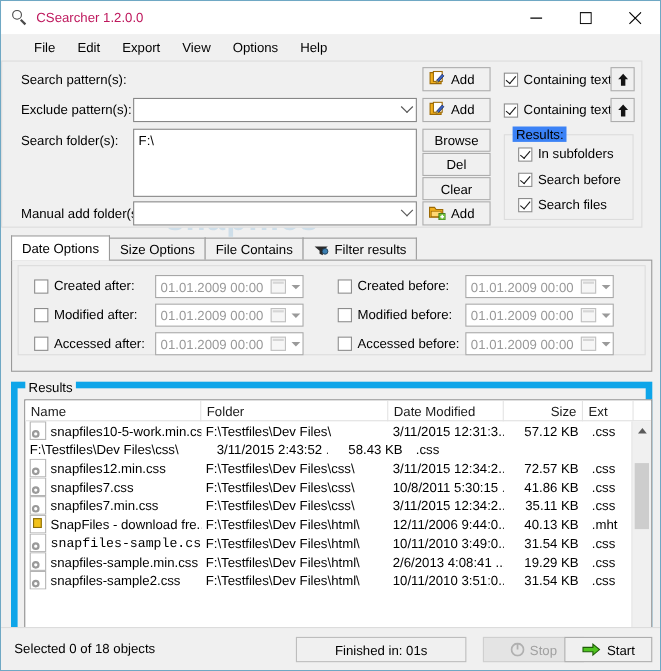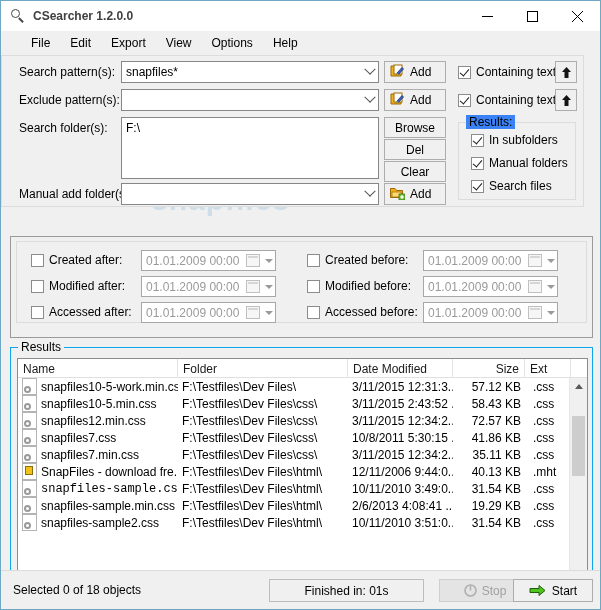--- a/index.html
+++ b/index.html
@@ -34,21 +34,21 @@
   .title-icon .lens {
     position: absolute; left: 1px; top: 1px;
     width: 9px; height: 9px; border: 1.4px solid #4a4a4a;
     border-radius: 50%; box-sizing: border-box;
   }
   .title-icon .handle {
     position: absolute; left: 9px; top: 9px;
     width: 6px; height: 1.6px; background: #4a4a4a;
     transform: rotate(45deg); transform-origin: left center;
   }
-  .title-text { font-size: 12px; color: #404040; font-weight: bold; }
+  .title-text { font-size: 12px; color: #be185d; }
   .win-controls { position: absolute; right: 0; top: 0; display: flex; height: 30px; }
   .win-btn {
     width: 45px; height: 30px;
     display: flex; align-items: center; justify-content: center;
     font-size: 12px; color: #000; background: transparent;
   }
   .win-btn svg { display: block; }
   
   .menubar {
     height: 24px; min-height: 24px;
@@ -192,21 +192,21 @@
   }
   .dtpick .dchev i {
     display:block; width:0;height:0;
     border-left: 4px solid transparent; border-right: 4px solid transparent;
     border-top: 4px solid #9a9a9a;
   }
   
   .results-gb {
     position: absolute; left: 9px; top: 292px;
     width: 583px; height: 260px;
-    box-sizing: border-box; border: 1px solid #0ea5e9;
+    box-sizing: border-box; border: 6px solid #0ea5e9;
   }
   .lv {
     position: absolute; left: 6px; top: 10px;
     width: 571px; height: 241px;
     box-sizing: border-box;
     background: #ffffff; border: 1px solid #8c8c8c;
     overflow: hidden;
   }
   .lv-header {
     height: 19px; display: flex; box-sizing: border-box;
@@ -353,26 +353,20 @@
     <div class="menu-item">Help</div>
   </div>
 
   <div class="body-area">
 
     <div class="wm" style="left:150px; top:128px;">snapfiles</div>
 
     <div class="top-panel">
 
       <div class="lbl" style="left:17px; top:9px;">Search pattern(s):</div>
-      <div class="combo" style="left:119px; top:5px; width:258px;">
-        <div class="val" placeholder="">snapfiles*</div>
-        <div class="arrow">
-            <div class="chev"></div>
-          </div>
-      </div>
 
       <div class="lbl" style="left:17px; top:37px;">Exclude pattern(s):</div>
       <div class="combo" style="left:119px; top:33px; width:258px;">
         <div class="val" placeholder=""></div>
         <div class="arrow">
             <div class="chev"></div>
           </div>
       </div>
 
       <div class="lbl" style="left:17px; top:65px;">Search folder(s):</div>
@@ -454,29 +448,49 @@
       </div>
 
       <div class="gb" style="left:456px; top:66px; width:118px; height:78px;">
         <div class="gb-title">Results:</div>
         <div class="cb checked" style="left:12px; top:10px;">
           <span class="box"></span>
           <span>In subfolders</span>
         </div>
         <div class="cb checked" style="left:12px; top:33px;">
           <span class="box"></span>
-          <span>Manual folders</span>
+          <span>Search before</span>
         </div>
         <div class="cb checked" style="left:12px; top:56px;">
           <span class="box"></span>
           <span>Search files</span>
         </div>
       </div>
     </div>
 
+    <div class="tabstrip">
+      <div class="tab active">
+        <span>Date Options</span>
+      </div>
+      <div class="tab">
+        <span>Size Options</span>
+      </div>
+      <div class="tab">
+        <span>File Contains</span>
+      </div>
+      <div class="tab">
+        <span style="margin-right:5px;display:flex;">
+          <svg width="14" height="11" viewBox="0 0 14 11">
+            <path d="M1 2 L13 2 L8.5 6 L8.5 10 L5.5 8.6 L5.5 6 Z" fill="#2a2a2a"></path>
+            <circle cx="10.5" cy="6.5" r="2.6" fill="#3c7fb1" stroke="#1b3c55" stroke-width="0.8"></circle>
+          </svg>
+        </span>
+        <span>Filter results</span>
+      </div>
+    </div>
 
     <div class="tabpage">
       <div class="inner-gb">
 
         <div class="cb" style="left:14px; top:11px;">
           <span class="box"></span>
           <span>Created after:</span>
         </div>
         <div class="dtpick" style="left:124px; top:8px; width:135px;">
           <span class="dval">01.01.2009 00:00</span>
@@ -566,24 +580,20 @@
             <div class="cell" style="width:160px;">
                 <span class="fileicon css"></span>
                 <span>snapfiles10-5-work.min.css</span>
               </div>
             <div class="cell" style="width:170px;">F:\Testfiles\Dev Files\</div>
             <div class="cell" style="width:105px;">3/11/2015 12:31:3...</div>
             <div class="cell r" style="width:72px;">57.12 KB</div>
             <div class="cell" style="width:46px; padding-left:8px;">.css</div>
           </div>
           <div class="lv-row">
-            <div class="cell" style="width:160px;">
-                <span class="fileicon css"></span>
-                <span>snapfiles10-5.min.css</span>
-              </div>
             <div class="cell" style="width:170px;">F:\Testfiles\Dev Files\css\</div>
             <div class="cell" style="width:105px;">3/11/2015 2:43:52 ...</div>
             <div class="cell r" style="width:72px;">58.43 KB</div>
             <div class="cell" style="width:46px; padding-left:8px;">.css</div>
           </div>
           <div class="lv-row">
             <div class="cell" style="width:160px;">
                 <span class="fileicon css"></span>
                 <span>snapfiles12.min.css</span>
               </div>

